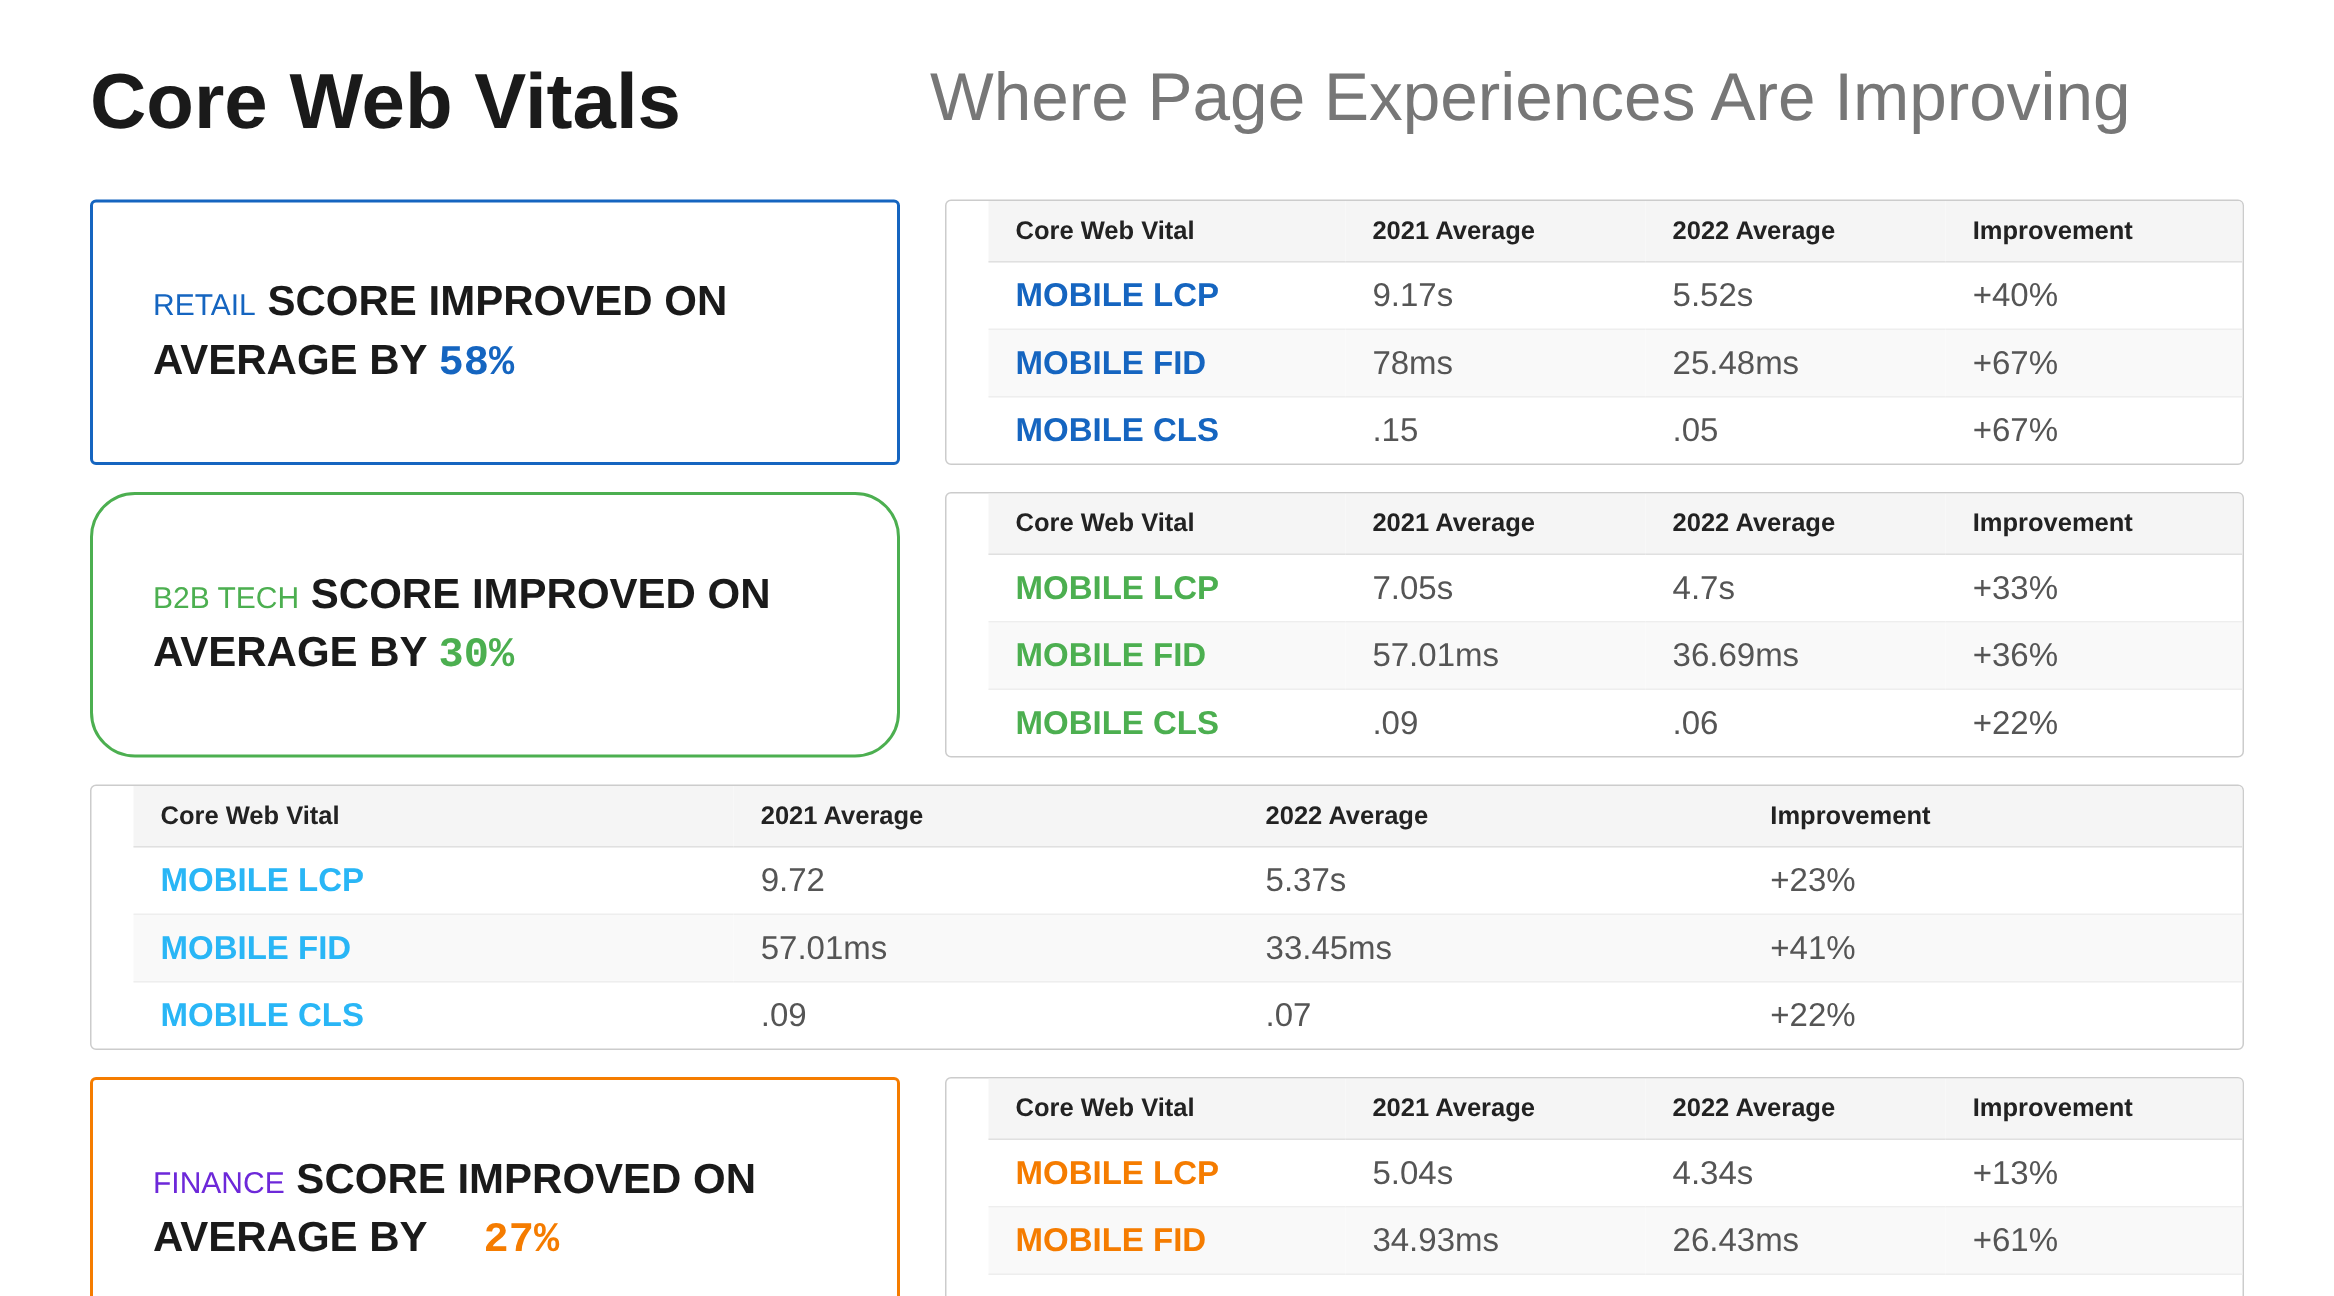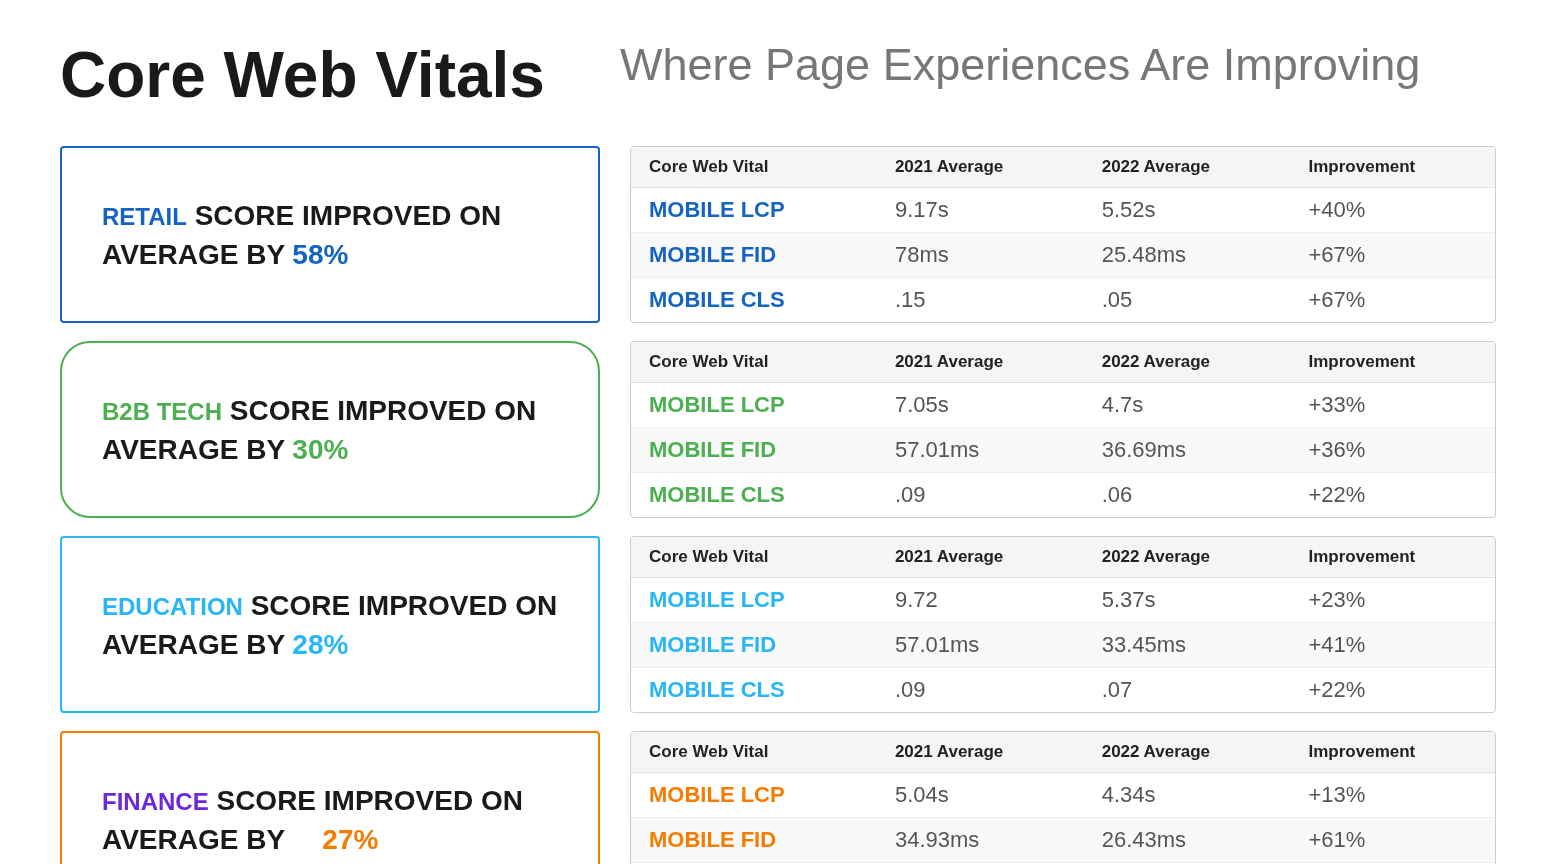--- a/index.html
+++ b/index.html
@@ -10,21 +10,21 @@
       min-height: 864px;
       padding: 40px 60px;
     }
     .header-row {
       display: flex;
       align-items: flex-start;
       margin-bottom: 36px;
       gap: 0;
     }
     .main-title {
-      font-size: 64px;
+      font-size: 52px;
       font-weight: 900;
       color: #1a1a1a;
       width: 560px;
       flex-shrink: 0;
       line-height: 1.1;
     }
     .sub-title {
       font-size: 45px;
       font-weight: 400;
       color: #777;
@@ -51,32 +51,34 @@
       padding: 30px 40px;
       margin-right: 30px;
     }
     .left-card-text {
       font-size: 28px;
       font-weight: 700;
       color: #1a1a1a;
       line-height: 1.4;
     }
     .left-card-text .brand {
-      font-size: 24px;
-      font-weight: 700;
+      font-size: 20px;
+      font-weight: 400;
     }
     .left-card-text .pct {
       font-size: 28px;
       font-weight: 900;
+      font-family: Liberation Mono, monospace;
     }
     .right-table {
       flex: 1;
       border: 1.5px solid #ccc;
       border-radius: 4px;
       overflow: hidden;
+      padding-left: 28px;
     }
     table {
       width: 100%;
       border-collapse: collapse;
     }
     table thead tr {
       background: #f5f5f5;
     }
     table th {
       padding: 10px 18px;
@@ -201,23 +203,20 @@
                 <td class="vital-name vital-b2b">MOBILE CLS</td>
                 <td>.09</td>
                 <td>.06</td>
                 <td>+22%</td>
               </tr>
             </tbody>
           </table>
         </div>
       </div>
       <div class="row-pair">
-        <div class="left-card card-edu">
-          <div class="left-card-text"><span class="brand">EDUCATION</span> SCORE IMPROVED ON AVERAGE BY <span class="pct">28%</span></div>
-        </div>
         <div class="right-table">
           <table>
             <thead>
               <tr>
                 <th>Core Web Vital</th>
                 <th>2021 Average</th>
                 <th>2022 Average</th>
                 <th>Improvement</th>
               </tr>
             </thead>

